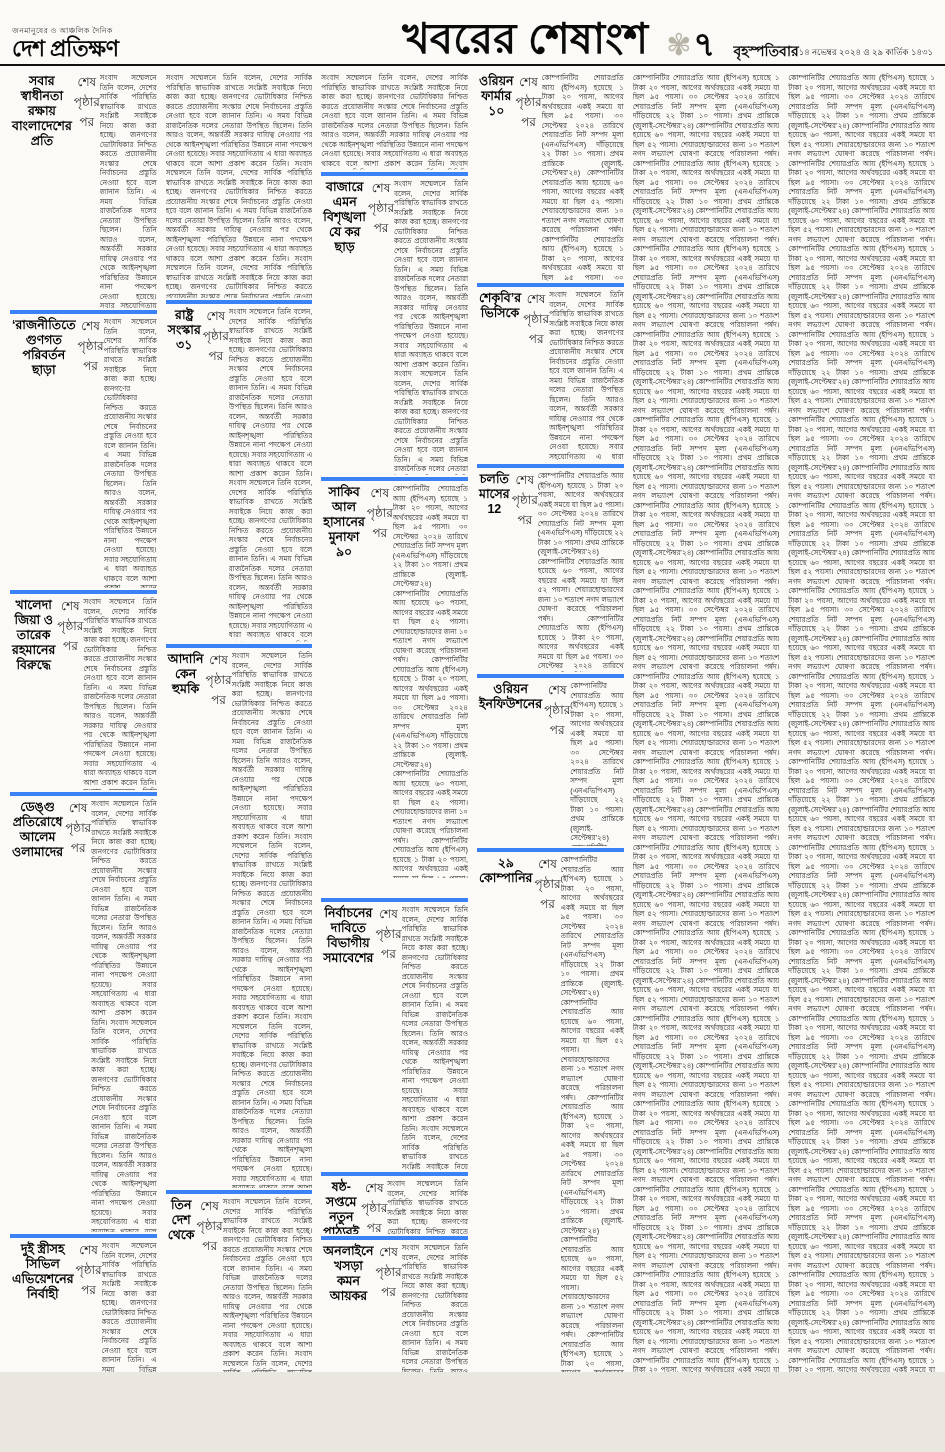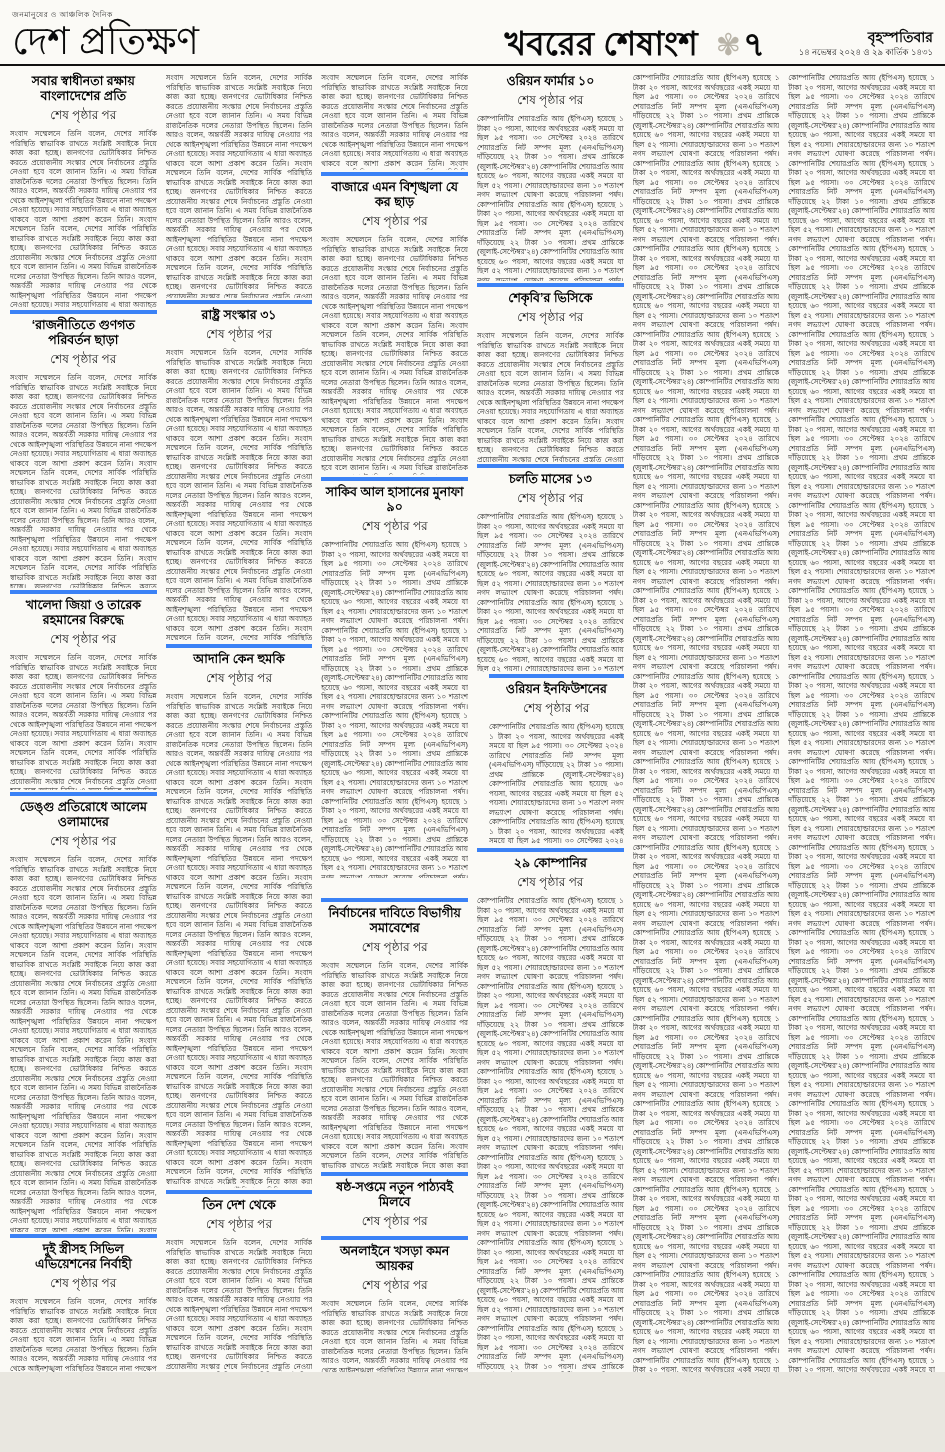--- a/index.html
+++ b/index.html
@@ -14,37 +14,37 @@
   }
   
   .masthead{
     display:flex;align-items:flex-end;gap:10px;
     padding:8px 12px 4px 12px;
     border-bottom:2.5px solid #111;
     height:52px;box-sizing:content-box;
   }
   .nameplate{display:flex;flex-direction:column;justify-content:flex-end;min-width:215px;}
   .tagline{font-size:7.5px;color:#333;letter-spacing:.5px;margin-bottom:1px;}
-  .brand{font-size:38px;font-weight:400;line-height:1;color:#0a0a0a;letter-spacing:-.5px;}
+  .brand{font-size:22px;font-weight:700;line-height:1;color:#0a0a0a;letter-spacing:-.5px;}
   .spacer{flex:1 1 auto;}
-  .section-title{font-size:33px;font-weight:800;line-height:1;color:#0a0a0a;white-space:nowrap;margin-left:40px;}
+  .section-title{font-size:42px;font-weight:800;line-height:1;color:#0a0a0a;white-space:nowrap;margin-left:40px;}
   .pagenum-box{display:flex;align-items:flex-end;margin:0 8px;position:relative;}
   .flower{font-size:30px;color:#b9b4a8;line-height:1;margin-right:2px;}
   .pnum{font-size:34px;font-weight:800;line-height:.95;color:#0a0a0a;}
-  .dateblock{display:flex;flex-direction:column;align-items:flex-end;min-width:150px;}
+  .dateblock{display:flex;flex-direction:row;align-items:flex-end;min-width:150px;}
   .weekday{font-size:14px;font-weight:700;color:#0a0a0a;line-height:1.2;}
   .dateline{font-size:8.5px;color:#222;white-space:nowrap;}
   
   .columns{
     display:flex;gap:9px;
     padding:4px 10px 0 10px;
     height:1382px;overflow:hidden;box-sizing:border-box;
   }
   .col{flex:1 1 0;min-width:0;overflow:hidden;}
-  .block{overflow:hidden;box-sizing:border-box;padding-top:3px;display:flex;flex-direction:column;}
+  .block{overflow:hidden;box-sizing:border-box;padding-top:3px;display:flex;flex-direction:row;}
   .block.sep{border-top:4px solid #3b82f6;margin-top:2px;}
   .headline{
     font-size:12.5px;font-weight:700;text-align:center;line-height:1.2;
     margin:1px 2px 2px 2px;color:#000;
   }
   .kicker{font-size:12px;text-align:center;color:#222;margin:0 0 3px 0;}
   .body{
     font-size:7.2px;line-height:1.32;text-align:justify;color:#1c1c1c;
     flex:1 1 auto;overflow:hidden;word-break:break-word;hyphens:auto;
   }
@@ -154,25 +154,25 @@
           <h2 class="headline">ওরিয়ন ফার্মার ১০</h2>
           <div class="kicker">শেষ পৃষ্ঠার পর</div>
           <div class="body">কোম্পানিটির শেয়ারপ্রতি আয় (ইপিএস) হয়েছে ১ টাকা ২০ পয়সা, আগের অর্থবছরের একই সময়ে যা ছিল ৯৫ পয়সা। ৩০ সেপ্টেম্বর ২০২৪ তারিখে শেয়ারপ্রতি নিট সম্পদ মূল্য (এনএভিপিএস) দাঁড়িয়েছে ২২ টাকা ১০ পয়সা। প্রথম প্রান্তিকে (জুলাই-সেপ্টেম্বর’২৪) কোম্পানিটির শেয়ারপ্রতি আয় হয়েছে ৬০ পয়সা, আগের বছরের একই সময়ে যা ছিল ৫২ পয়সা। শেয়ারহোল্ডারদের জন্য ১০ শতাংশ নগদ লভ্যাংশ ঘোষণা করেছে পরিচালনা পর্ষদ। কোম্পানিটির শেয়ারপ্রতি আয় (ইপিএস) হয়েছে ১ টাকা ২০ পয়সা, আগের অর্থবছরের একই সময়ে যা ছিল ৯৫ পয়সা। ৩০ সেপ্টেম্বর ২০২৪ তারিখে শেয়ারপ্রতি নিট সম্পদ মূল্য (এনএভিপিএস) দাঁড়িয়েছে ২২ টাকা ১০ পয়সা। প্রথম প্রান্তিকে (জুলাই-সেপ্টেম্বর’২৪) কোম্পানিটির শেয়ারপ্রতি আয় হয়েছে ৬০ পয়সা, আগের বছরের একই সময়ে যা ছিল ৫২ পয়সা। শেয়ারহোল্ডারদের জন্য ১০ শতাংশ নগদ লভ্যাংশ ঘোষণা করেছে পরিচালনা পর্ষদ। কোম্পানিটির শেয়ারপ্রতি আয় (ইপিএস) হয়েছে ১ টাকা ২০ পয়সা, আগের অর্থবছরের একই সময়ে যা ছিল ৯৫ পয়সা। ৩০ সেপ্টেম্বর ২০২৪ তারিখে শেয়ারপ্রতি নিট সম্পদ মূল্য (এনএভিপিএস) দাঁড়িয়েছে ২২ টাকা ১০ পয়সা। প্রথম প্রান্তিকে (জুলাই-সেপ্টেম্বর’২৪) কোম্পানিটির শেয়ারপ্রতি আয় হয়েছে ৬০ পয়সা, আগের বছরের একই সময়ে যা ছিল ৫২ পয়সা। শেয়ারহোল্ডারদের জন্য ১০ শতাংশ নগদ লভ্যাংশ ঘোষণা করেছে পরিচালনা পর্ষদ। কোম্পানিটির শেয়ারপ্রতি আয় (ইপিএস) হয়েছে ১ টাকা ২০ পয়সা, আগের অর্থবছরের একই সময়ে যা ছিল ৯৫ পয়সা। ৩০ সেপ্টেম্বর ২০২৪ তারিখে শেয়ারপ্রতি নিট সম্পদ মূল্য (এনএভিপিএস) দাঁড়িয়েছে ২২ টাকা ১০ পয়সা। প্রথম প্রান্তিকে (জুলাই-সেপ্টেম্বর’২৪) কোম্পানিটির শেয়ারপ্রতি আয় হয়েছে ৬০ পয়সা, আগের বছরের একই সময়ে যা ছিল ৫২ পয়সা। শেয়ারহোল্ডারদের জন্য ১০ শতাংশ নগদ লভ্যাংশ ঘোষণা করেছে পরিচালনা পর্ষদ। কোম্পানিটির শেয়ারপ্রতি আয় (ইপিএস) হয়েছে ১ টাকা ২০ পয়সা, আগের অর্থবছরের একই সময়ে যা ছিল ৯৫ পয়সা। ৩০ সেপ্টেম্বর ২০২৪ তারিখে শেয়ারপ্রতি নিট সম্পদ মূল্য (এনএভিপিএস) দাঁড়িয়েছে ২২ টাকা ১০ পয়সা। প্রথম প্রান্তিকে (জুলাই-সেপ্টেম্বর’২৪) কোম্পানিটির শেয়ারপ্রতি আয় হয়েছে ৬০ পয়সা, আগের বছরের একই সময়ে যা ছিল ৫২ পয়সা। শেয়ারহোল্ডারদের জন্য ১০ শতাংশ নগদ লভ্যাংশ ঘোষণা করেছে পরিচালনা পর্ষদ। কোম্পানিটির শেয়ারপ্রতি আয় (ইপিএস) হয়েছে ১ টাকা ২০ পয়সা, আগের অর্থবছরের একই সময়ে যা ছিল ৯৫ পয়সা। ৩০ সেপ্টেম্বর ২০২৪ তারিখে শেয়ারপ্রতি নিট সম্পদ মূল্য (এনএভিপিএস) দাঁড়িয়েছে ২২ টাকা ১০ পয়সা। প্রথম প্রান্তিকে (জুলাই-সেপ্টেম্বর’২৪) কোম্পানিটির শেয়ারপ্রতি আয় হয়েছে ৬০ পয়সা, আগের বছরের একই সময়ে যা ছিল ৫২ পয়সা। শেয়ারহোল্ডারদের জন্য ১০ শতাংশ নগদ লভ্যাংশ ঘোষণা করেছে পরিচালনা পর্ষদ। কোম্পানিটির শেয়ারপ্রতি আয় (ইপিএস) হয়েছে ১ টাকা ২০ পয়সা, আগের অর্থবছরের একই সময়ে যা ছিল ৯৫ পয়সা। ৩০ সেপ্টেম্বর ২০২৪ তারিখে শেয়ারপ্রতি নিট সম্পদ মূল্য (এনএভিপিএস) দাঁড়িয়েছে ২২ টাকা ১০ পয়সা। প্রথম প্রান্তিকে (জুলাই-সেপ্টেম্বর’২৪) কোম্পানিটির শেয়ারপ্রতি আয় হয়েছে ৬০ পয়সা, আগের বছরের একই সময়ে যা ছিল ৫২ পয়সা। শেয়ারহোল্ডারদের জন্য ১০ শতাংশ নগদ লভ্যাংশ ঘোষণা করেছে পরিচালনা পর্ষদ। কোম্পানিটির শেয়ারপ্রতি আয় (ইপিএস) হয়েছে ১ টাকা ২০ পয়সা, আগের অর্থবছরের একই সময়ে যা ছিল ৯৫ পয়সা। ৩০ সেপ্টেম্বর ২০২৪ তারিখে শেয়ারপ্রতি নিট সম্পদ মূল্য (এনএভিপিএস) দাঁড়িয়েছে ২২ টাকা ১০ পয়সা। প্রথম প্রান্তিকে (জুলাই-সেপ্টেম্বর’২৪) কোম্পানিটির শেয়ারপ্রতি আয় হয়েছে ৬০ পয়সা, আগের বছরের একই সময়ে যা ছিল ৫২ পয়সা। শেয়ারহোল্ডারদের জন্য ১০ শতাংশ নগদ লভ্যাংশ ঘোষণা করেছে পরিচালনা পর্ষদ। কোম্পানিটির শেয়ারপ্রতি আয় (ইপিএস) হয়েছে ১ টাকা ২০ পয়সা, আগের অর্থবছরের একই সময়ে যা ছিল ৯৫ পয়সা। ৩০ সেপ্টেম্বর ২০২৪ তারিখে শেয়ারপ্রতি নিট সম্পদ মূল্য (এনএভিপিএস) দাঁড়িয়েছে ২২ টাকা ১০ পয়সা। প্রথম প্রান্তিকে (জুলাই-সেপ্টেম্বর’২৪) কোম্পানিটির শেয়ারপ্রতি আয় হয়েছে ৬০ পয়সা, আগের বছরের একই সময়ে যা ছিল ৫২ পয়সা। শেয়ারহোল্ডারদের জন্য ১০ শতাংশ নগদ লভ্যাংশ ঘোষণা করেছে পরিচালনা পর্ষদ। কোম্পানিটির শেয়ারপ্রতি আয় (ইপিএস) হয়েছে ১ টাকা ২০ পয়সা, আগের অর্থবছরের একই সময়ে যা ছিল ৯৫ পয়সা। ৩০ সেপ্টেম্বর ২০২৪ তারিখে শেয়ারপ্রতি নিট সম্পদ মূল্য (এনএভিপিএস) দাঁড়িয়েছে ২২ টাকা ১০ পয়সা। প্রথম প্রান্তিকে (জুলাই-সেপ্টেম্বর’২৪) কোম্পানিটির শেয়ারপ্রতি আয় হয়েছে ৬০ পয়সা, আগের বছরের একই সময়ে যা ছিল ৫২ পয়সা। শেয়ারহোল্ডারদের জন্য ১০ শতাংশ নগদ লভ্যাংশ ঘোষণা করেছে পরিচালনা পর্ষদ। </div>
         </article>
         <article class="block sep" style="height: 179px;">
           <h2 class="headline">শেকৃবি’র ভিসিকে</h2>
           <div class="kicker">শেষ পৃষ্ঠার পর</div>
           <div class="body">সংবাদ সম্মেলনে তিনি বলেন, দেশের সার্বিক পরিস্থিতি স্বাভাবিক রাখতে সংশ্লিষ্ট সবাইকে নিয়ে কাজ করা হচ্ছে। জনগণের ভোটাধিকার নিশ্চিত করতে প্রয়োজনীয় সংস্কার শেষে নির্বাচনের প্রস্তুতি নেওয়া হবে বলে জানান তিনি। এ সময় বিভিন্ন রাজনৈতিক দলের নেতারা উপস্থিত ছিলেন। তিনি আরও বলেন, অন্তর্বর্তী সরকার দায়িত্ব নেওয়ার পর থেকে আইনশৃঙ্খলা পরিস্থিতির উন্নয়নে নানা পদক্ষেপ নেওয়া হয়েছে। সবার সহযোগিতায় এ ধারা অব্যাহত থাকবে বলে আশা প্রকাশ করেন তিনি। সংবাদ সম্মেলনে তিনি বলেন, দেশের সার্বিক পরিস্থিতি স্বাভাবিক রাখতে সংশ্লিষ্ট সবাইকে নিয়ে কাজ করা হচ্ছে। জনগণের ভোটাধিকার নিশ্চিত করতে প্রয়োজনীয় সংস্কার শেষে নির্বাচনের প্রস্তুতি নেওয়া হবে বলে জানান তিনি। এ সময় বিভিন্ন রাজনৈতিক দলের নেতারা উপস্থিত ছিলেন। তিনি আরও বলেন, অন্তর্বর্তী সরকার দায়িত্ব নেওয়ার পর থেকে আইনশৃঙ্খলা পরিস্থিতির উন্নয়নে নানা পদক্ষেপ নেওয়া হয়েছে। সবার সহযোগিতায় এ ধারা অব্যাহত থাকবে বলে আশা প্রকাশ করেন তিনি। সংবাদ সম্মেলনে তিনি বলেন, দেশের সার্বিক পরিস্থিতি স্বাভাবিক রাখতে সংশ্লিষ্ট সবাইকে নিয়ে কাজ করা হচ্ছে। জনগণের ভোটাধিকার নিশ্চিত করতে প্রয়োজনীয় সংস্কার শেষে নির্বাচনের প্রস্তুতি নেওয়া হবে বলে জানান তিনি। এ সময় বিভিন্ন রাজনৈতিক দলের নেতারা উপস্থিত ছিলেন। তিনি আরও বলেন, অন্তর্বর্তী সরকার দায়িত্ব নেওয়ার পর থেকে আইনশৃঙ্খলা পরিস্থিতির উন্নয়নে নানা পদক্ষেপ নেওয়া হয়েছে। সবার সহযোগিতায় এ ধারা অব্যাহত থাকবে বলে আশা প্রকাশ করেন তিনি। সংবাদ সম্মেলনে তিনি বলেন, দেশের সার্বিক পরিস্থিতি স্বাভাবিক রাখতে সংশ্লিষ্ট সবাইকে নিয়ে কাজ করা হচ্ছে। জনগণের ভোটাধিকার নিশ্চিত করতে প্রয়োজনীয় সংস্কার শেষে নির্বাচনের প্রস্তুতি নেওয়া হবে বলে জানান তিনি। এ সময় বিভিন্ন রাজনৈতিক দলের নেতারা উপস্থিত ছিলেন। তিনি আরও বলেন, অন্তর্বর্তী সরকার দায়িত্ব নেওয়ার পর থেকে আইনশৃঙ্খলা পরিস্থিতির উন্নয়নে নানা পদক্ষেপ নেওয়া হয়েছে। সবার সহযোগিতায় এ ধারা অব্যাহত থাকবে বলে আশা প্রকাশ করেন তিনি। সংবাদ সম্মেলনে তিনি বলেন, দেশের সার্বিক পরিস্থিতি স্বাভাবিক রাখতে সংশ্লিষ্ট সবাইকে নিয়ে কাজ করা হচ্ছে। জনগণের ভোটাধিকার নিশ্চিত করতে প্রয়োজনীয় সংস্কার শেষে নির্বাচনের প্রস্তুতি নেওয়া হবে বলে জানান তিনি। এ সময় বিভিন্ন রাজনৈতিক দলের নেতারা উপস্থিত ছিলেন। তিনি আরও বলেন, অন্তর্বর্তী সরকার দায়িত্ব নেওয়ার পর থেকে আইনশৃঙ্খলা পরিস্থিতির উন্নয়নে নানা পদক্ষেপ নেওয়া হয়েছে। সবার সহযোগিতায় এ ধারা অব্যাহত থাকবে বলে আশা প্রকাশ করেন তিনি। সংবাদ সম্মেলনে তিনি বলেন, দেশের সার্বিক পরিস্থিতি স্বাভাবিক রাখতে সংশ্লিষ্ট সবাইকে নিয়ে কাজ করা হচ্ছে। জনগণের ভোটাধিকার নিশ্চিত করতে প্রয়োজনীয় সংস্কার শেষে নির্বাচনের প্রস্তুতি নেওয়া হবে বলে জানান তিনি। এ সময় বিভিন্ন রাজনৈতিক দলের নেতারা উপস্থিত ছিলেন। তিনি আরও বলেন, অন্তর্বর্তী সরকার দায়িত্ব নেওয়ার পর থেকে আইনশৃঙ্খলা পরিস্থিতির উন্নয়নে নানা পদক্ষেপ নেওয়া হয়েছে। সবার সহযোগিতায় এ ধারা অব্যাহত থাকবে বলে আশা প্রকাশ করেন তিনি। সংবাদ সম্মেলনে তিনি বলেন, দেশের সার্বিক পরিস্থিতি স্বাভাবিক রাখতে সংশ্লিষ্ট সবাইকে নিয়ে কাজ করা হচ্ছে। জনগণের ভোটাধিকার নিশ্চিত করতে প্রয়োজনীয় সংস্কার শেষে নির্বাচনের প্রস্তুতি নেওয়া হবে বলে জানান তিনি। এ সময় বিভিন্ন রাজনৈতিক দলের নেতারা উপস্থিত ছিলেন। তিনি আরও বলেন, অন্তর্বর্তী সরকার দায়িত্ব নেওয়ার পর থেকে আইনশৃঙ্খলা পরিস্থিতির উন্নয়নে নানা পদক্ষেপ নেওয়া হয়েছে। সবার সহযোগিতায় এ ধারা অব্যাহত থাকবে বলে আশা প্রকাশ করেন তিনি। সংবাদ সম্মেলনে তিনি বলেন, দেশের সার্বিক পরিস্থিতি স্বাভাবিক রাখতে সংশ্লিষ্ট সবাইকে নিয়ে কাজ করা হচ্ছে। জনগণের ভোটাধিকার নিশ্চিত করতে প্রয়োজনীয় সংস্কার শেষে নির্বাচনের প্রস্তুতি নেওয়া হবে বলে জানান তিনি। এ সময় বিভিন্ন রাজনৈতিক দলের নেতারা উপস্থিত ছিলেন। তিনি আরও বলেন, অন্তর্বর্তী সরকার দায়িত্ব নেওয়ার পর থেকে আইনশৃঙ্খলা পরিস্থিতির উন্নয়নে নানা পদক্ষেপ নেওয়া হয়েছে। সবার সহযোগিতায় এ ধারা অব্যাহত থাকবে বলে আশা প্রকাশ করেন তিনি। সংবাদ সম্মেলনে তিনি বলেন, দেশের সার্বিক পরিস্থিতি স্বাভাবিক রাখতে সংশ্লিষ্ট সবাইকে নিয়ে কাজ করা হচ্ছে। জনগণের ভোটাধিকার নিশ্চিত করতে প্রয়োজনীয় সংস্কার শেষে নির্বাচনের প্রস্তুতি নেওয়া হবে বলে জানান তিনি। এ সময় বিভিন্ন রাজনৈতিক দলের নেতারা উপস্থিত ছিলেন। তিনি আরও বলেন, অন্তর্বর্তী সরকার দায়িত্ব নেওয়ার পর থেকে আইনশৃঙ্খলা পরিস্থিতির উন্নয়নে নানা পদক্ষেপ নেওয়া হয়েছে। সবার সহযোগিতায় এ ধারা অব্যাহত থাকবে বলে আশা প্রকাশ করেন তিনি। </div>
         </article>
         <article class="block sep" style="height: 208px;">
-          <h2 class="headline">চলতি মাসের ১৩</h2>
+          <h2 class="headline">চলতি মাসের 12</h2>
           <div class="kicker">শেষ পৃষ্ঠার পর</div>
           <div class="body">কোম্পানিটির শেয়ারপ্রতি আয় (ইপিএস) হয়েছে ১ টাকা ২০ পয়সা, আগের অর্থবছরের একই সময়ে যা ছিল ৯৫ পয়সা। ৩০ সেপ্টেম্বর ২০২৪ তারিখে শেয়ারপ্রতি নিট সম্পদ মূল্য (এনএভিপিএস) দাঁড়িয়েছে ২২ টাকা ১০ পয়সা। প্রথম প্রান্তিকে (জুলাই-সেপ্টেম্বর’২৪) কোম্পানিটির শেয়ারপ্রতি আয় হয়েছে ৬০ পয়সা, আগের বছরের একই সময়ে যা ছিল ৫২ পয়সা। শেয়ারহোল্ডারদের জন্য ১০ শতাংশ নগদ লভ্যাংশ ঘোষণা করেছে পরিচালনা পর্ষদ। কোম্পানিটির শেয়ারপ্রতি আয় (ইপিএস) হয়েছে ১ টাকা ২০ পয়সা, আগের অর্থবছরের একই সময়ে যা ছিল ৯৫ পয়সা। ৩০ সেপ্টেম্বর ২০২৪ তারিখে শেয়ারপ্রতি নিট সম্পদ মূল্য (এনএভিপিএস) দাঁড়িয়েছে ২২ টাকা ১০ পয়সা। প্রথম প্রান্তিকে (জুলাই-সেপ্টেম্বর’২৪) কোম্পানিটির শেয়ারপ্রতি আয় হয়েছে ৬০ পয়সা, আগের বছরের একই সময়ে যা ছিল ৫২ পয়সা। শেয়ারহোল্ডারদের জন্য ১০ শতাংশ নগদ লভ্যাংশ ঘোষণা করেছে পরিচালনা পর্ষদ। কোম্পানিটির শেয়ারপ্রতি আয় (ইপিএস) হয়েছে ১ টাকা ২০ পয়সা, আগের অর্থবছরের একই সময়ে যা ছিল ৯৫ পয়সা। ৩০ সেপ্টেম্বর ২০২৪ তারিখে শেয়ারপ্রতি নিট সম্পদ মূল্য (এনএভিপিএস) দাঁড়িয়েছে ২২ টাকা ১০ পয়সা। প্রথম প্রান্তিকে (জুলাই-সেপ্টেম্বর’২৪) কোম্পানিটির শেয়ারপ্রতি আয় হয়েছে ৬০ পয়সা, আগের বছরের একই সময়ে যা ছিল ৫২ পয়সা। শেয়ারহোল্ডারদের জন্য ১০ শতাংশ নগদ লভ্যাংশ ঘোষণা করেছে পরিচালনা পর্ষদ। কোম্পানিটির শেয়ারপ্রতি আয় (ইপিএস) হয়েছে ১ টাকা ২০ পয়সা, আগের অর্থবছরের একই সময়ে যা ছিল ৯৫ পয়সা। ৩০ সেপ্টেম্বর ২০২৪ তারিখে শেয়ারপ্রতি নিট সম্পদ মূল্য (এনএভিপিএস) দাঁড়িয়েছে ২২ টাকা ১০ পয়সা। প্রথম প্রান্তিকে (জুলাই-সেপ্টেম্বর’২৪) কোম্পানিটির শেয়ারপ্রতি আয় হয়েছে ৬০ পয়সা, আগের বছরের একই সময়ে যা ছিল ৫২ পয়সা। শেয়ারহোল্ডারদের জন্য ১০ শতাংশ নগদ লভ্যাংশ ঘোষণা করেছে পরিচালনা পর্ষদ। কোম্পানিটির শেয়ারপ্রতি আয় (ইপিএস) হয়েছে ১ টাকা ২০ পয়সা, আগের অর্থবছরের একই সময়ে যা ছিল ৯৫ পয়সা। ৩০ সেপ্টেম্বর ২০২৪ তারিখে শেয়ারপ্রতি নিট সম্পদ মূল্য (এনএভিপিএস) দাঁড়িয়েছে ২২ টাকা ১০ পয়সা। প্রথম প্রান্তিকে (জুলাই-সেপ্টেম্বর’২৪) কোম্পানিটির শেয়ারপ্রতি আয় হয়েছে ৬০ পয়সা, আগের বছরের একই সময়ে যা ছিল ৫২ পয়সা। শেয়ারহোল্ডারদের জন্য ১০ শতাংশ নগদ লভ্যাংশ ঘোষণা করেছে পরিচালনা পর্ষদ। কোম্পানিটির শেয়ারপ্রতি আয় (ইপিএস) হয়েছে ১ টাকা ২০ পয়সা, আগের অর্থবছরের একই সময়ে যা ছিল ৯৫ পয়সা। ৩০ সেপ্টেম্বর ২০২৪ তারিখে শেয়ারপ্রতি নিট সম্পদ মূল্য (এনএভিপিএস) দাঁড়িয়েছে ২২ টাকা ১০ পয়সা। প্রথম প্রান্তিকে (জুলাই-সেপ্টেম্বর’২৪) কোম্পানিটির শেয়ারপ্রতি আয় হয়েছে ৬০ পয়সা, আগের বছরের একই সময়ে যা ছিল ৫২ পয়সা। শেয়ারহোল্ডারদের জন্য ১০ শতাংশ নগদ লভ্যাংশ ঘোষণা করেছে পরিচালনা পর্ষদ। কোম্পানিটির শেয়ারপ্রতি আয় (ইপিএস) হয়েছে ১ টাকা ২০ পয়সা, আগের অর্থবছরের একই সময়ে যা ছিল ৯৫ পয়সা। ৩০ সেপ্টেম্বর ২০২৪ তারিখে শেয়ারপ্রতি নিট সম্পদ মূল্য (এনএভিপিএস) দাঁড়িয়েছে ২২ টাকা ১০ পয়সা। প্রথম প্রান্তিকে (জুলাই-সেপ্টেম্বর’২৪) কোম্পানিটির শেয়ারপ্রতি আয় হয়েছে ৬০ পয়সা, আগের বছরের একই সময়ে যা ছিল ৫২ পয়সা। শেয়ারহোল্ডারদের জন্য ১০ শতাংশ নগদ লভ্যাংশ ঘোষণা করেছে পরিচালনা পর্ষদ। কোম্পানিটির শেয়ারপ্রতি আয় (ইপিএস) হয়েছে ১ টাকা ২০ পয়সা, আগের অর্থবছরের একই সময়ে যা ছিল ৯৫ পয়সা। ৩০ সেপ্টেম্বর ২০২৪ তারিখে শেয়ারপ্রতি নিট সম্পদ মূল্য (এনএভিপিএস) দাঁড়িয়েছে ২২ টাকা ১০ পয়সা। প্রথম প্রান্তিকে (জুলাই-সেপ্টেম্বর’২৪) কোম্পানিটির শেয়ারপ্রতি আয় হয়েছে ৬০ পয়সা, আগের বছরের একই সময়ে যা ছিল ৫২ পয়সা। শেয়ারহোল্ডারদের জন্য ১০ শতাংশ নগদ লভ্যাংশ ঘোষণা করেছে পরিচালনা পর্ষদ। কোম্পানিটির শেয়ারপ্রতি আয় (ইপিএস) হয়েছে ১ টাকা ২০ পয়সা, আগের অর্থবছরের একই সময়ে যা ছিল ৯৫ পয়সা। ৩০ সেপ্টেম্বর ২০২৪ তারিখে শেয়ারপ্রতি নিট সম্পদ মূল্য (এনএভিপিএস) দাঁড়িয়েছে ২২ টাকা ১০ পয়সা। প্রথম প্রান্তিকে (জুলাই-সেপ্টেম্বর’২৪) কোম্পানিটির শেয়ারপ্রতি আয় হয়েছে ৬০ পয়সা, আগের বছরের একই সময়ে যা ছিল ৫২ পয়সা। শেয়ারহোল্ডারদের জন্য ১০ শতাংশ নগদ লভ্যাংশ ঘোষণা করেছে পরিচালনা পর্ষদ। কোম্পানিটির শেয়ারপ্রতি আয় (ইপিএস) হয়েছে ১ টাকা ২০ পয়সা, আগের অর্থবছরের একই সময়ে যা ছিল ৯৫ পয়সা। ৩০ সেপ্টেম্বর ২০২৪ তারিখে শেয়ারপ্রতি নিট সম্পদ মূল্য (এনএভিপিএস) দাঁড়িয়েছে ২২ টাকা ১০ পয়সা। প্রথম প্রান্তিকে (জুলাই-সেপ্টেম্বর’২৪) কোম্পানিটির শেয়ারপ্রতি আয় হয়েছে ৬০ পয়সা, আগের বছরের একই সময়ে যা ছিল ৫২ পয়সা। শেয়ারহোল্ডারদের জন্য ১০ শতাংশ নগদ লভ্যাংশ ঘোষণা করেছে পরিচালনা পর্ষদ। </div>
         </article>
-        <article class="block sep" style="height: 172px; margin-left: 12px;">
+        <article class="block sep" style="height: 172px;">
           <h2 class="headline">ওরিয়ন ইনফিউশনের</h2>
           <div class="kicker">শেষ পৃষ্ঠার পর</div>
           <div class="body">কোম্পানিটির শেয়ারপ্রতি আয় (ইপিএস) হয়েছে ১ টাকা ২০ পয়সা, আগের অর্থবছরের একই সময়ে যা ছিল ৯৫ পয়সা। ৩০ সেপ্টেম্বর ২০২৪ তারিখে শেয়ারপ্রতি নিট সম্পদ মূল্য (এনএভিপিএস) দাঁড়িয়েছে ২২ টাকা ১০ পয়সা। প্রথম প্রান্তিকে (জুলাই-সেপ্টেম্বর’২৪) কোম্পানিটির শেয়ারপ্রতি আয় হয়েছে ৬০ পয়সা, আগের বছরের একই সময়ে যা ছিল ৫২ পয়সা। শেয়ারহোল্ডারদের জন্য ১০ শতাংশ নগদ লভ্যাংশ ঘোষণা করেছে পরিচালনা পর্ষদ। কোম্পানিটির শেয়ারপ্রতি আয় (ইপিএস) হয়েছে ১ টাকা ২০ পয়সা, আগের অর্থবছরের একই সময়ে যা ছিল ৯৫ পয়সা। ৩০ সেপ্টেম্বর ২০২৪ তারিখে শেয়ারপ্রতি নিট সম্পদ মূল্য (এনএভিপিএস) দাঁড়িয়েছে ২২ টাকা ১০ পয়সা। প্রথম প্রান্তিকে (জুলাই-সেপ্টেম্বর’২৪) কোম্পানিটির শেয়ারপ্রতি আয় হয়েছে ৬০ পয়সা, আগের বছরের একই সময়ে যা ছিল ৫২ পয়সা। শেয়ারহোল্ডারদের জন্য ১০ শতাংশ নগদ লভ্যাংশ ঘোষণা করেছে পরিচালনা পর্ষদ। কোম্পানিটির শেয়ারপ্রতি আয় (ইপিএস) হয়েছে ১ টাকা ২০ পয়সা, আগের অর্থবছরের একই সময়ে যা ছিল ৯৫ পয়সা। ৩০ সেপ্টেম্বর ২০২৪ তারিখে শেয়ারপ্রতি নিট সম্পদ মূল্য (এনএভিপিএস) দাঁড়িয়েছে ২২ টাকা ১০ পয়সা। প্রথম প্রান্তিকে (জুলাই-সেপ্টেম্বর’২৪) কোম্পানিটির শেয়ারপ্রতি আয় হয়েছে ৬০ পয়সা, আগের বছরের একই সময়ে যা ছিল ৫২ পয়সা। শেয়ারহোল্ডারদের জন্য ১০ শতাংশ নগদ লভ্যাংশ ঘোষণা করেছে পরিচালনা পর্ষদ। কোম্পানিটির শেয়ারপ্রতি আয় (ইপিএস) হয়েছে ১ টাকা ২০ পয়সা, আগের অর্থবছরের একই সময়ে যা ছিল ৯৫ পয়সা। ৩০ সেপ্টেম্বর ২০২৪ তারিখে শেয়ারপ্রতি নিট সম্পদ মূল্য (এনএভিপিএস) দাঁড়িয়েছে ২২ টাকা ১০ পয়সা। প্রথম প্রান্তিকে (জুলাই-সেপ্টেম্বর’২৪) কোম্পানিটির শেয়ারপ্রতি আয় হয়েছে ৬০ পয়সা, আগের বছরের একই সময়ে যা ছিল ৫২ পয়সা। শেয়ারহোল্ডারদের জন্য ১০ শতাংশ নগদ লভ্যাংশ ঘোষণা করেছে পরিচালনা পর্ষদ। কোম্পানিটির শেয়ারপ্রতি আয় (ইপিএস) হয়েছে ১ টাকা ২০ পয়সা, আগের অর্থবছরের একই সময়ে যা ছিল ৯৫ পয়সা। ৩০ সেপ্টেম্বর ২০২৪ তারিখে শেয়ারপ্রতি নিট সম্পদ মূল্য (এনএভিপিএস) দাঁড়িয়েছে ২২ টাকা ১০ পয়সা। প্রথম প্রান্তিকে (জুলাই-সেপ্টেম্বর’২৪) কোম্পানিটির শেয়ারপ্রতি আয় হয়েছে ৬০ পয়সা, আগের বছরের একই সময়ে যা ছিল ৫২ পয়সা। শেয়ারহোল্ডারদের জন্য ১০ শতাংশ নগদ লভ্যাংশ ঘোষণা করেছে পরিচালনা পর্ষদ। কোম্পানিটির শেয়ারপ্রতি আয় (ইপিএস) হয়েছে ১ টাকা ২০ পয়সা, আগের অর্থবছরের একই সময়ে যা ছিল ৯৫ পয়সা। ৩০ সেপ্টেম্বর ২০২৪ তারিখে শেয়ারপ্রতি নিট সম্পদ মূল্য (এনএভিপিএস) দাঁড়িয়েছে ২২ টাকা ১০ পয়সা। প্রথম প্রান্তিকে (জুলাই-সেপ্টেম্বর’২৪) কোম্পানিটির শেয়ারপ্রতি আয় হয়েছে ৬০ পয়সা, আগের বছরের একই সময়ে যা ছিল ৫২ পয়সা। শেয়ারহোল্ডারদের জন্য ১০ শতাংশ নগদ লভ্যাংশ ঘোষণা করেছে পরিচালনা পর্ষদ। কোম্পানিটির শেয়ারপ্রতি আয় (ইপিএস) হয়েছে ১ টাকা ২০ পয়সা, আগের অর্থবছরের একই সময়ে যা ছিল ৯৫ পয়সা। ৩০ সেপ্টেম্বর ২০২৪ তারিখে শেয়ারপ্রতি নিট সম্পদ মূল্য (এনএভিপিএস) দাঁড়িয়েছে ২২ টাকা ১০ পয়সা। প্রথম প্রান্তিকে (জুলাই-সেপ্টেম্বর’২৪) কোম্পানিটির শেয়ারপ্রতি আয় হয়েছে ৬০ পয়সা, আগের বছরের একই সময়ে যা ছিল ৫২ পয়সা। শেয়ারহোল্ডারদের জন্য ১০ শতাংশ নগদ লভ্যাংশ ঘোষণা করেছে পরিচালনা পর্ষদ। কোম্পানিটির শেয়ারপ্রতি আয় (ইপিএস) হয়েছে ১ টাকা ২০ পয়সা, আগের অর্থবছরের একই সময়ে যা ছিল ৯৫ পয়সা। ৩০ সেপ্টেম্বর ২০২৪ তারিখে শেয়ারপ্রতি নিট সম্পদ মূল্য (এনএভিপিএস) দাঁড়িয়েছে ২২ টাকা ১০ পয়সা। প্রথম প্রান্তিকে (জুলাই-সেপ্টেম্বর’২৪) কোম্পানিটির শেয়ারপ্রতি আয় হয়েছে ৬০ পয়সা, আগের বছরের একই সময়ে যা ছিল ৫২ পয়সা। শেয়ারহোল্ডারদের জন্য ১০ শতাংশ নগদ লভ্যাংশ ঘোষণা করেছে পরিচালনা পর্ষদ। </div>
         </article>
         <article class="block sep" style="height: 610px;">
           <h2 class="headline">২৯ কোম্পানির</h2>
           <div class="kicker">শেষ পৃষ্ঠার পর</div>
           <div class="body">কোম্পানিটির শেয়ারপ্রতি আয় (ইপিএস) হয়েছে ১ টাকা ২০ পয়সা, আগের অর্থবছরের একই সময়ে যা ছিল ৯৫ পয়সা। ৩০ সেপ্টেম্বর ২০২৪ তারিখে শেয়ারপ্রতি নিট সম্পদ মূল্য (এনএভিপিএস) দাঁড়িয়েছে ২২ টাকা ১০ পয়সা। প্রথম প্রান্তিকে (জুলাই-সেপ্টেম্বর’২৪) কোম্পানিটির শেয়ারপ্রতি আয় হয়েছে ৬০ পয়সা, আগের বছরের একই সময়ে যা ছিল ৫২ পয়সা। শেয়ারহোল্ডারদের জন্য ১০ শতাংশ নগদ লভ্যাংশ ঘোষণা করেছে পরিচালনা পর্ষদ। কোম্পানিটির শেয়ারপ্রতি আয় (ইপিএস) হয়েছে ১ টাকা ২০ পয়সা, আগের অর্থবছরের একই সময়ে যা ছিল ৯৫ পয়সা। ৩০ সেপ্টেম্বর ২০২৪ তারিখে শেয়ারপ্রতি নিট সম্পদ মূল্য (এনএভিপিএস) দাঁড়িয়েছে ২২ টাকা ১০ পয়সা। প্রথম প্রান্তিকে (জুলাই-সেপ্টেম্বর’২৪) কোম্পানিটির শেয়ারপ্রতি আয় হয়েছে ৬০ পয়সা, আগের বছরের একই সময়ে যা ছিল ৫২ পয়সা। শেয়ারহোল্ডারদের জন্য ১০ শতাংশ নগদ লভ্যাংশ ঘোষণা করেছে পরিচালনা পর্ষদ। কোম্পানিটির শেয়ারপ্রতি আয় (ইপিএস) হয়েছে ১ টাকা ২০ পয়সা, আগের অর্থবছরের একই সময়ে যা ছিল ৯৫ পয়সা। ৩০ সেপ্টেম্বর ২০২৪ তারিখে শেয়ারপ্রতি নিট সম্পদ মূল্য (এনএভিপিএস) দাঁড়িয়েছে ২২ টাকা ১০ পয়সা। প্রথম প্রান্তিকে (জুলাই-সেপ্টেম্বর’২৪) কোম্পানিটির শেয়ারপ্রতি আয় হয়েছে ৬০ পয়সা, আগের বছরের একই সময়ে যা ছিল ৫২ পয়সা। শেয়ারহোল্ডারদের জন্য ১০ শতাংশ নগদ লভ্যাংশ ঘোষণা করেছে পরিচালনা পর্ষদ। কোম্পানিটির শেয়ারপ্রতি আয় (ইপিএস) হয়েছে ১ টাকা ২০ পয়সা, আগের অর্থবছরের একই সময়ে যা ছিল ৯৫ পয়সা। ৩০ সেপ্টেম্বর ২০২৪ তারিখে শেয়ারপ্রতি নিট সম্পদ মূল্য (এনএভিপিএস) দাঁড়িয়েছে ২২ টাকা ১০ পয়সা। প্রথম প্রান্তিকে (জুলাই-সেপ্টেম্বর’২৪) কোম্পানিটির শেয়ারপ্রতি আয় হয়েছে ৬০ পয়সা, আগের বছরের একই সময়ে যা ছিল ৫২ পয়সা। শেয়ারহোল্ডারদের জন্য ১০ শতাংশ নগদ লভ্যাংশ ঘোষণা করেছে পরিচালনা পর্ষদ। কোম্পানিটির শেয়ারপ্রতি আয় (ইপিএস) হয়েছে ১ টাকা ২০ পয়সা, আগের অর্থবছরের একই সময়ে যা ছিল ৯৫ পয়সা। ৩০ সেপ্টেম্বর ২০২৪ তারিখে শেয়ারপ্রতি নিট সম্পদ মূল্য (এনএভিপিএস) দাঁড়িয়েছে ২২ টাকা ১০ পয়সা। প্রথম প্রান্তিকে (জুলাই-সেপ্টেম্বর’২৪) কোম্পানিটির শেয়ারপ্রতি আয় হয়েছে ৬০ পয়সা, আগের বছরের একই সময়ে যা ছিল ৫২ পয়সা। শেয়ারহোল্ডারদের জন্য ১০ শতাংশ নগদ লভ্যাংশ ঘোষণা করেছে পরিচালনা পর্ষদ। কোম্পানিটির শেয়ারপ্রতি আয় (ইপিএস) হয়েছে ১ টাকা ২০ পয়সা, আগের অর্থবছরের একই সময়ে যা ছিল ৯৫ পয়সা। ৩০ সেপ্টেম্বর ২০২৪ তারিখে শেয়ারপ্রতি নিট সম্পদ মূল্য (এনএভিপিএস) দাঁড়িয়েছে ২২ টাকা ১০ পয়সা। প্রথম প্রান্তিকে (জুলাই-সেপ্টেম্বর’২৪) কোম্পানিটির শেয়ারপ্রতি আয় হয়েছে ৬০ পয়সা, আগের বছরের একই সময়ে যা ছিল ৫২ পয়সা। শেয়ারহোল্ডারদের জন্য ১০ শতাংশ নগদ লভ্যাংশ ঘোষণা করেছে পরিচালনা পর্ষদ। কোম্পানিটির শেয়ারপ্রতি আয় (ইপিএস) হয়েছে ১ টাকা ২০ পয়সা, আগের অর্থবছরের একই সময়ে যা ছিল ৯৫ পয়সা। ৩০ সেপ্টেম্বর ২০২৪ তারিখে শেয়ারপ্রতি নিট সম্পদ মূল্য (এনএভিপিএস) দাঁড়িয়েছে ২২ টাকা ১০ পয়সা। প্রথম প্রান্তিকে (জুলাই-সেপ্টেম্বর’২৪) কোম্পানিটির শেয়ারপ্রতি আয় হয়েছে ৬০ পয়সা, আগের বছরের একই সময়ে যা ছিল ৫২ পয়সা। শেয়ারহোল্ডারদের জন্য ১০ শতাংশ নগদ লভ্যাংশ ঘোষণা করেছে পরিচালনা পর্ষদ। কোম্পানিটির শেয়ারপ্রতি আয় (ইপিএস) হয়েছে ১ টাকা ২০ পয়সা, আগের অর্থবছরের একই সময়ে যা ছিল ৯৫ পয়সা। ৩০ সেপ্টেম্বর ২০২৪ তারিখে শেয়ারপ্রতি নিট সম্পদ মূল্য (এনএভিপিএস) দাঁড়িয়েছে ২২ টাকা ১০ পয়সা। প্রথম প্রান্তিকে (জুলাই-সেপ্টেম্বর’২৪) কোম্পানিটির শেয়ারপ্রতি আয় হয়েছে ৬০ পয়সা, আগের বছরের একই সময়ে যা ছিল ৫২ পয়সা। শেয়ারহোল্ডারদের জন্য ১০ শতাংশ নগদ লভ্যাংশ ঘোষণা করেছে পরিচালনা পর্ষদ। কোম্পানিটির শেয়ারপ্রতি আয় (ইপিএস) হয়েছে ১ টাকা ২০ পয়সা, আগের অর্থবছরের একই সময়ে যা ছিল ৯৫ পয়সা। ৩০ সেপ্টেম্বর ২০২৪ তারিখে শেয়ারপ্রতি নিট সম্পদ মূল্য (এনএভিপিএস) দাঁড়িয়েছে ২২ টাকা ১০ পয়সা। প্রথম প্রান্তিকে (জুলাই-সেপ্টেম্বর’২৪) কোম্পানিটির শেয়ারপ্রতি আয় হয়েছে ৬০ পয়সা, আগের বছরের একই সময়ে যা ছিল ৫২ পয়সা। শেয়ারহোল্ডারদের জন্য ১০ শতাংশ নগদ লভ্যাংশ ঘোষণা করেছে পরিচালনা পর্ষদ। কোম্পানিটির শেয়ারপ্রতি আয় (ইপিএস) হয়েছে ১ টাকা ২০ পয়সা, আগের অর্থবছরের একই সময়ে যা ছিল ৯৫ পয়সা। ৩০ সেপ্টেম্বর ২০২৪ তারিখে শেয়ারপ্রতি নিট সম্পদ মূল্য (এনএভিপিএস) দাঁড়িয়েছে ২২ টাকা ১০ পয়সা। প্রথম প্রান্তিকে (জুলাই-সেপ্টেম্বর’২৪) কোম্পানিটির শেয়ারপ্রতি আয় হয়েছে ৬০ পয়সা, আগের বছরের একই সময়ে যা ছিল ৫২ পয়সা। শেয়ারহোল্ডারদের জন্য ১০ শতাংশ নগদ লভ্যাংশ ঘোষণা করেছে পরিচালনা পর্ষদ। কোম্পানিটির শেয়ারপ্রতি আয় (ইপিএস) হয়েছে ১ টাকা ২০ পয়সা, আগের অর্থবছরের একই সময়ে যা ছিল ৯৫ পয়সা। ৩০ সেপ্টেম্বর ২০২৪ তারিখে শেয়ারপ্রতি নিট সম্পদ মূল্য (এনএভিপিএস) দাঁড়িয়েছে ২২ টাকা ১০ পয়সা। প্রথম প্রান্তিকে (জুলাই-সেপ্টেম্বর’২৪) কোম্পানিটির শেয়ারপ্রতি আয় হয়েছে ৬০ পয়সা, আগের বছরের একই সময়ে যা ছিল ৫২ পয়সা। শেয়ারহোল্ডারদের জন্য ১০ শতাংশ নগদ লভ্যাংশ ঘোষণা করেছে পরিচালনা পর্ষদ। কোম্পানিটির শেয়ারপ্রতি আয় (ইপিএস) হয়েছে ১ টাকা ২০ পয়সা, আগের অর্থবছরের একই সময়ে যা ছিল ৯৫ পয়সা। ৩০ সেপ্টেম্বর ২০২৪ তারিখে শেয়ারপ্রতি নিট সম্পদ মূল্য (এনএভিপিএস) দাঁড়িয়েছে ২২ টাকা ১০ পয়সা। প্রথম প্রান্তিকে (জুলাই-সেপ্টেম্বর’২৪) কোম্পানিটির শেয়ারপ্রতি আয় হয়েছে ৬০ পয়সা, আগের বছরের একই সময়ে যা ছিল ৫২ পয়সা। শেয়ারহোল্ডারদের জন্য ১০ শতাংশ নগদ লভ্যাংশ ঘোষণা করেছে পরিচালনা পর্ষদ। কোম্পানিটির শেয়ারপ্রতি আয় (ইপিএস) হয়েছে ১ টাকা ২০ পয়সা, আগের অর্থবছরের একই সময়ে যা ছিল ৯৫ পয়সা। ৩০ সেপ্টেম্বর ২০২৪ তারিখে শেয়ারপ্রতি নিট সম্পদ মূল্য (এনএভিপিএস) দাঁড়িয়েছে ২২ টাকা ১০ পয়সা। প্রথম প্রান্তিকে (জুলাই-সেপ্টেম্বর’২৪) কোম্পানিটির শেয়ারপ্রতি আয় হয়েছে ৬০ পয়সা, আগের বছরের একই সময়ে যা ছিল ৫২ পয়সা। শেয়ারহোল্ডারদের জন্য ১০ শতাংশ নগদ লভ্যাংশ ঘোষণা করেছে পরিচালনা পর্ষদ। কোম্পানিটির শেয়ারপ্রতি আয় (ইপিএস) হয়েছে ১ টাকা ২০ পয়সা, আগের অর্থবছরের একই সময়ে যা ছিল ৯৫ পয়সা। ৩০ সেপ্টেম্বর ২০২৪ তারিখে শেয়ারপ্রতি নিট সম্পদ মূল্য (এনএভিপিএস) দাঁড়িয়েছে ২২ টাকা ১০ পয়সা। প্রথম প্রান্তিকে (জুলাই-সেপ্টেম্বর’২৪) কোম্পানিটির শেয়ারপ্রতি আয় হয়েছে ৬০ পয়সা, আগের বছরের একই সময়ে যা ছিল ৫২ পয়সা। শেয়ারহোল্ডারদের জন্য ১০ শতাংশ নগদ লভ্যাংশ ঘোষণা করেছে পরিচালনা পর্ষদ। কোম্পানিটির শেয়ারপ্রতি আয় (ইপিএস) হয়েছে ১ টাকা ২০ পয়সা, আগের অর্থবছরের একই সময়ে যা ছিল ৯৫ পয়সা। ৩০ সেপ্টেম্বর ২০২৪ তারিখে শেয়ারপ্রতি নিট সম্পদ মূল্য (এনএভিপিএস) দাঁড়িয়েছে ২২ টাকা ১০ পয়সা। প্রথম প্রান্তিকে (জুলাই-সেপ্টেম্বর’২৪) কোম্পানিটির শেয়ারপ্রতি আয় হয়েছে ৬০ পয়সা, আগের বছরের একই সময়ে যা ছিল ৫২ পয়সা। শেয়ারহোল্ডারদের জন্য ১০ শতাংশ নগদ লভ্যাংশ ঘোষণা করেছে পরিচালনা পর্ষদ। কোম্পানিটির শেয়ারপ্রতি আয় (ইপিএস) হয়েছে ১ টাকা ২০ পয়সা, আগের অর্থবছরের একই সময়ে যা ছিল ৯৫ পয়সা। ৩০ সেপ্টেম্বর ২০২৪ তারিখে শেয়ারপ্রতি নিট সম্পদ মূল্য (এনএভিপিএস) দাঁড়িয়েছে ২২ টাকা ১০ পয়সা। প্রথম প্রান্তিকে (জুলাই-সেপ্টেম্বর’২৪) কোম্পানিটির শেয়ারপ্রতি আয় হয়েছে ৬০ পয়সা, আগের বছরের একই সময়ে যা ছিল ৫২ পয়সা। শেয়ারহোল্ডারদের জন্য ১০ শতাংশ নগদ লভ্যাংশ ঘোষণা করেছে পরিচালনা পর্ষদ। কোম্পানিটির শেয়ারপ্রতি আয় (ইপিএস) হয়েছে ১ টাকা ২০ পয়সা, আগের অর্থবছরের একই সময়ে যা ছিল ৯৫ পয়সা। ৩০ সেপ্টেম্বর ২০২৪ তারিখে শেয়ারপ্রতি নিট সম্পদ মূল্য (এনএভিপিএস) দাঁড়িয়েছে ২২ টাকা ১০ পয়সা। প্রথম প্রান্তিকে (জুলাই-সেপ্টেম্বর’২৪) কোম্পানিটির শেয়ারপ্রতি আয় হয়েছে ৬০ পয়সা, আগের বছরের একই সময়ে যা ছিল ৫২ পয়সা। শেয়ারহোল্ডারদের জন্য ১০ শতাংশ নগদ লভ্যাংশ ঘোষণা করেছে পরিচালনা পর্ষদ। কোম্পানিটির শেয়ারপ্রতি আয় (ইপিএস) হয়েছে ১ টাকা ২০ পয়সা, আগের অর্থবছরের একই সময়ে যা ছিল ৯৫ পয়সা। ৩০ সেপ্টেম্বর ২০২৪ তারিখে শেয়ারপ্রতি নিট সম্পদ মূল্য (এনএভিপিএস) দাঁড়িয়েছে ২২ টাকা ১০ পয়সা। প্রথম প্রান্তিকে (জুলাই-সেপ্টেম্বর’২৪) কোম্পানিটির শেয়ারপ্রতি আয় হয়েছে ৬০ পয়সা, আগের বছরের একই সময়ে যা ছিল ৫২ পয়সা। শেয়ারহোল্ডারদের জন্য ১০ শতাংশ নগদ লভ্যাংশ ঘোষণা করেছে পরিচালনা পর্ষদ। কোম্পানিটির শেয়ারপ্রতি আয় (ইপিএস) হয়েছে ১ টাকা ২০ পয়সা, আগের অর্থবছরের একই সময়ে যা ছিল ৯৫ পয়সা। ৩০ সেপ্টেম্বর ২০২৪ তারিখে শেয়ারপ্রতি নিট সম্পদ মূল্য (এনএভিপিএস) দাঁড়িয়েছে ২২ টাকা ১০ পয়সা। প্রথম প্রান্তিকে (জুলাই-সেপ্টেম্বর’২৪) কোম্পানিটির শেয়ারপ্রতি আয় হয়েছে ৬০ পয়সা, আগের বছরের একই সময়ে যা ছিল ৫২ পয়সা। শেয়ারহোল্ডারদের জন্য ১০ শতাংশ নগদ লভ্যাংশ ঘোষণা করেছে পরিচালনা পর্ষদ। কোম্পানিটির শেয়ারপ্রতি আয় (ইপিএস) হয়েছে ১ টাকা ২০ পয়সা, আগের অর্থবছরের একই সময়ে যা ছিল ৯৫ পয়সা। ৩০ সেপ্টেম্বর ২০২৪ তারিখে শেয়ারপ্রতি নিট সম্পদ মূল্য (এনএভিপিএস) দাঁড়িয়েছে ২২ টাকা ১০ পয়সা। প্রথম প্রান্তিকে (জুলাই-সেপ্টেম্বর’২৪) কোম্পানিটির শেয়ারপ্রতি আয় হয়েছে ৬০ পয়সা, আগের বছরের একই সময়ে যা ছিল ৫২ পয়সা। শেয়ারহোল্ডারদের জন্য ১০ শতাংশ নগদ লভ্যাংশ ঘোষণা করেছে পরিচালনা পর্ষদ। কোম্পানিটির শেয়ারপ্রতি আয় (ইপিএস) হয়েছে ১ টাকা ২০ পয়সা, আগের অর্থবছরের একই সময়ে যা ছিল ৯৫ পয়সা। ৩০ সেপ্টেম্বর ২০২৪ তারিখে শেয়ারপ্রতি নিট সম্পদ মূল্য (এনএভিপিএস) দাঁড়িয়েছে ২২ টাকা ১০ পয়সা। প্রথম প্রান্তিকে (জুলাই-সেপ্টেম্বর’২৪) কোম্পানিটির শেয়ারপ্রতি আয় হয়েছে ৬০ পয়সা, আগের বছরের একই সময়ে যা ছিল ৫২ পয়সা। শেয়ারহোল্ডারদের জন্য ১০ শতাংশ নগদ লভ্যাংশ ঘোষণা করেছে পরিচালনা পর্ষদ। কোম্পানিটির শেয়ারপ্রতি আয় (ইপিএস) হয়েছে ১ টাকা ২০ পয়সা, আগের অর্থবছরের একই সময়ে যা ছিল ৯৫ পয়সা। ৩০ সেপ্টেম্বর ২০২৪ তারিখে শেয়ারপ্রতি নিট সম্পদ মূল্য (এনএভিপিএস) দাঁড়িয়েছে ২২ টাকা ১০ পয়সা। প্রথম প্রান্তিকে (জুলাই-সেপ্টেম্বর’২৪) কোম্পানিটির শেয়ারপ্রতি আয় হয়েছে ৬০ পয়সা, আগের বছরের একই সময়ে যা ছিল ৫২ পয়সা। শেয়ারহোল্ডারদের জন্য ১০ শতাংশ নগদ লভ্যাংশ ঘোষণা করেছে পরিচালনা পর্ষদ। কোম্পানিটির শেয়ারপ্রতি আয় (ইপিএস) হয়েছে ১ টাকা ২০ পয়সা, আগের অর্থবছরের একই সময়ে যা ছিল ৯৫ পয়সা। ৩০ সেপ্টেম্বর ২০২৪ তারিখে শেয়ারপ্রতি নিট সম্পদ মূল্য (এনএভিপিএস) দাঁড়িয়েছে ২২ টাকা ১০ পয়সা। প্রথম প্রান্তিকে (জুলাই-সেপ্টেম্বর’২৪) কোম্পানিটির শেয়ারপ্রতি আয় হয়েছে ৬০ পয়সা, আগের বছরের একই সময়ে যা ছিল ৫২ পয়সা। শেয়ারহোল্ডারদের জন্য ১০ শতাংশ নগদ লভ্যাংশ ঘোষণা করেছে পরিচালনা পর্ষদ। কোম্পানিটির শেয়ারপ্রতি আয় (ইপিএস) হয়েছে ১ টাকা ২০ পয়সা, আগের অর্থবছরের একই সময়ে যা ছিল ৯৫ পয়সা। ৩০ সেপ্টেম্বর ২০২৪ তারিখে শেয়ারপ্রতি নিট সম্পদ মূল্য (এনএভিপিএস) দাঁড়িয়েছে ২২ টাকা ১০ পয়সা। প্রথম প্রান্তিকে (জুলাই-সেপ্টেম্বর’২৪) কোম্পানিটির শেয়ারপ্রতি আয় হয়েছে ৬০ পয়সা, আগের বছরের একই সময়ে যা ছিল ৫২ পয়সা। শেয়ারহোল্ডারদের জন্য ১০ শতাংশ নগদ লভ্যাংশ ঘোষণা করেছে পরিচালনা পর্ষদ। কোম্পানিটির শেয়ারপ্রতি আয় (ইপিএস) হয়েছে ১ টাকা ২০ পয়সা, আগের অর্থবছরের একই সময়ে যা ছিল ৯৫ পয়সা। ৩০ সেপ্টেম্বর ২০২৪ তারিখে শেয়ারপ্রতি নিট সম্পদ মূল্য (এনএভিপিএস) দাঁড়িয়েছে ২২ টাকা ১০ পয়সা। প্রথম প্রান্তিকে (জুলাই-সেপ্টেম্বর’২৪) কোম্পানিটির শেয়ারপ্রতি আয় হয়েছে ৬০ পয়সা, আগের বছরের একই সময়ে যা ছিল ৫২ পয়সা। শেয়ারহোল্ডারদের জন্য ১০ শতাংশ নগদ লভ্যাংশ ঘোষণা করেছে পরিচালনা পর্ষদ। কোম্পানিটির শেয়ারপ্রতি আয় (ইপিএস) হয়েছে ১ টাকা ২০ পয়সা, আগের অর্থবছরের একই সময়ে যা ছিল ৯৫ পয়সা। ৩০ সেপ্টেম্বর ২০২৪ তারিখে শেয়ারপ্রতি নিট সম্পদ মূল্য (এনএভিপিএস) দাঁড়িয়েছে ২২ টাকা ১০ পয়সা। প্রথম প্রান্তিকে (জুলাই-সেপ্টেম্বর’২৪) কোম্পানিটির শেয়ারপ্রতি আয় হয়েছে ৬০ পয়সা, আগের বছরের একই সময়ে যা ছিল ৫২ পয়সা। শেয়ারহোল্ডারদের জন্য ১০ শতাংশ নগদ লভ্যাংশ ঘোষণা করেছে পরিচালনা পর্ষদ। কোম্পানিটির শেয়ারপ্রতি আয় (ইপিএস) হয়েছে ১ টাকা ২০ পয়সা, আগের অর্থবছরের একই সময়ে যা ছিল ৯৫ পয়সা। ৩০ সেপ্টেম্বর ২০২৪ তারিখে শেয়ারপ্রতি নিট সম্পদ মূল্য (এনএভিপিএস) দাঁড়িয়েছে ২২ টাকা ১০ পয়সা। প্রথম প্রান্তিকে (জুলাই-সেপ্টেম্বর’২৪) কোম্পানিটির শেয়ারপ্রতি আয় হয়েছে ৬০ পয়সা, আগের বছরের একই সময়ে যা ছিল ৫২ পয়সা। শেয়ারহোল্ডারদের জন্য ১০ শতাংশ নগদ লভ্যাংশ ঘোষণা করেছে পরিচালনা পর্ষদ। কোম্পানিটির শেয়ারপ্রতি আয় (ইপিএস) হয়েছে ১ টাকা ২০ পয়সা, আগের অর্থবছরের একই সময়ে যা ছিল ৯৫ পয়সা। ৩০ সেপ্টেম্বর ২০২৪ তারিখে শেয়ারপ্রতি নিট সম্পদ মূল্য (এনএভিপিএস) দাঁড়িয়েছে ২২ টাকা ১০ পয়সা। প্রথম প্রান্তিকে (জুলাই-সেপ্টেম্বর’২৪) কোম্পানিটির শেয়ারপ্রতি আয় হয়েছে ৬০ পয়সা, আগের বছরের একই সময়ে যা ছিল ৫২ পয়সা। শেয়ারহোল্ডারদের জন্য ১০ শতাংশ নগদ লভ্যাংশ ঘোষণা করেছে পরিচালনা পর্ষদ। </div>
         </article>
       </div>

